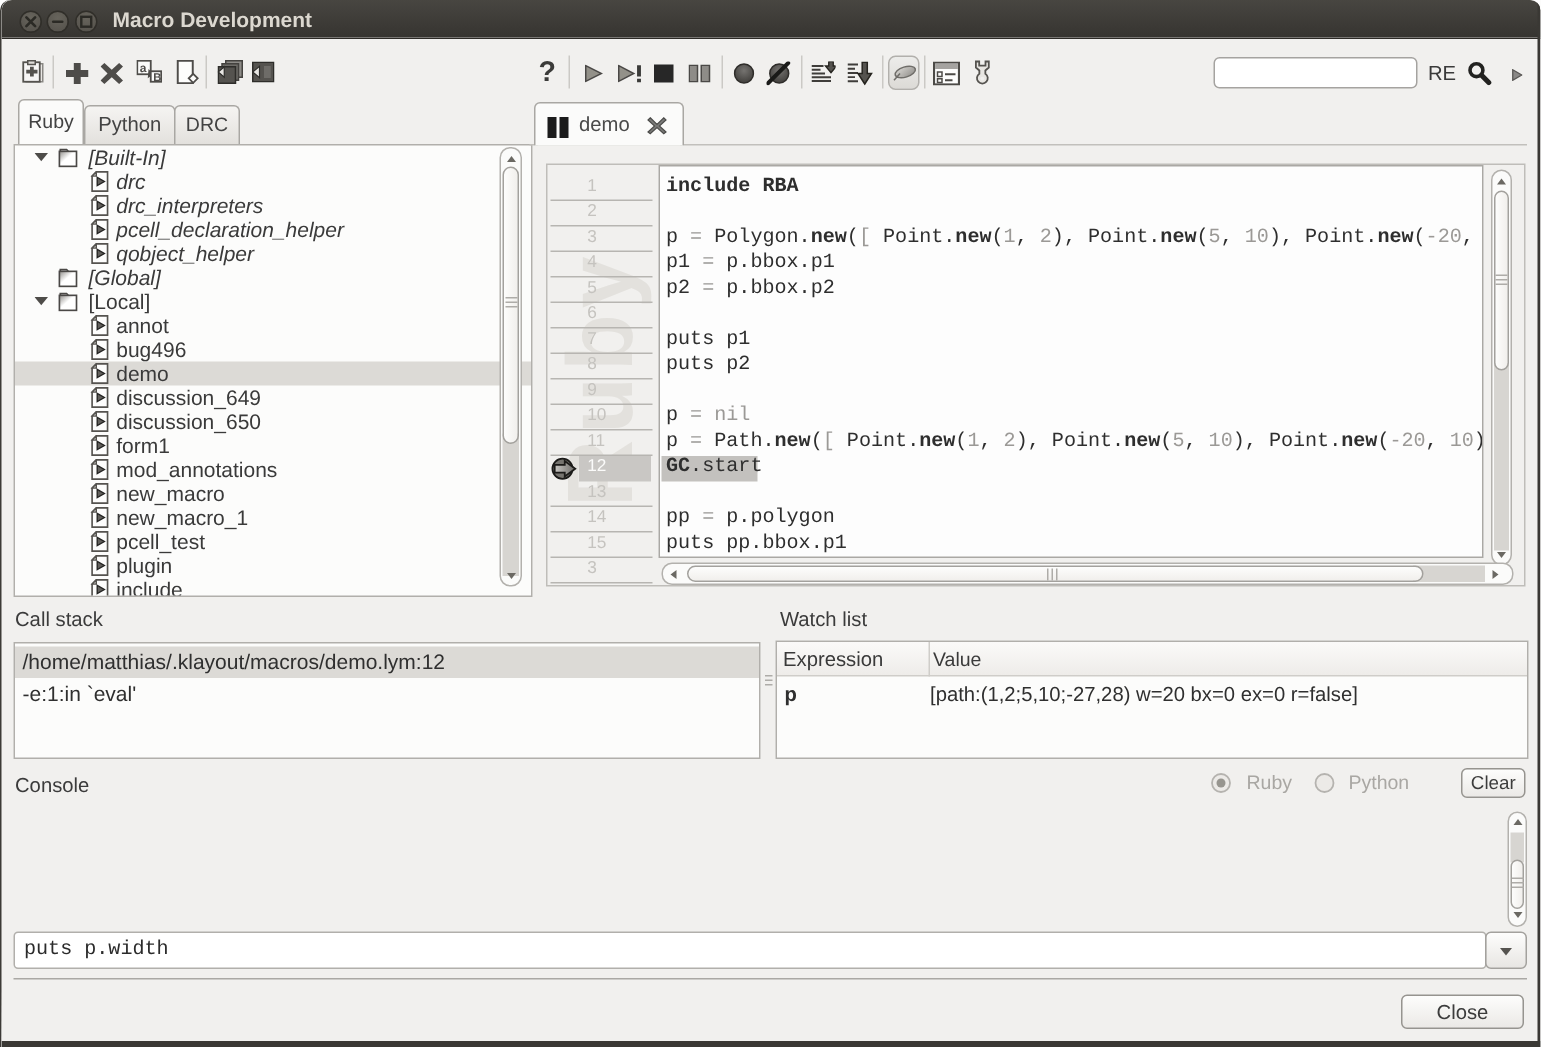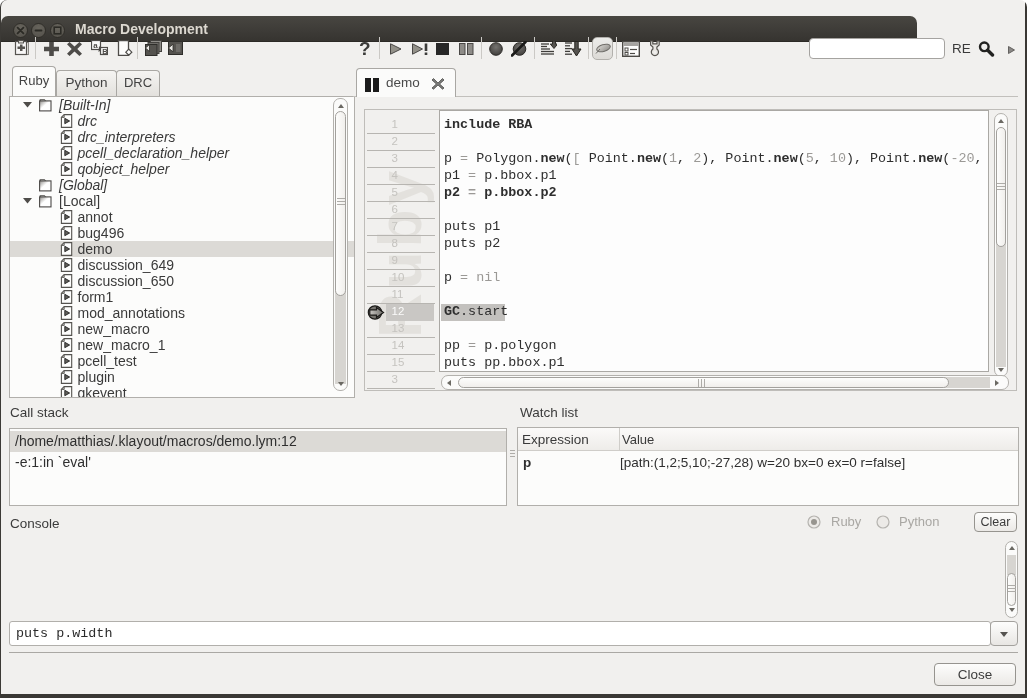--- a/index.html
+++ b/index.html
@@ -1,23 +1,23 @@
 <!DOCTYPE html>
 <html><head>
 <meta charset="utf-8">
 <style>
 * { margin:0; padding:0; box-sizing:border-box; }
 html,body { width:1027px; height:698px; background:#fff; }
 body { font-family:"Liberation Sans", sans-serif; position:relative; overflow:hidden; }
 #win { position:absolute; left:0; top:0; width:1027px; height:698px;
   background:#f1f0ee; border-radius:7px 7px 0 0; overflow:hidden;
   border-left:1px solid #3c3a36; }
-#titlebar { position:absolute; left:0; top:0; width:916px; height:26px;
+#titlebar { position:absolute; left:0; top:0; width:1027px; height:26px;
   background:linear-gradient(#484641, #3d3b37 60%, #363430);
-  border-bottom:1px solid #2c2a26; border-radius:7px 7px 0 0;margin-top:16px; }
+  border-bottom:1px solid #2c2a26; border-radius:7px 7px 0 0; }
 .tbtn { position:absolute; top:7px; width:15px; height:15px; border-radius:50%;
   background:radial-gradient(circle at 50% 30%, #67645c, #53504a);
   border:1px solid #302e29; }
 #title { position:absolute; left:74px; top:5px; color:#dcd8d0; font-size:14px; font-weight:bold; }
 .sep { position:absolute; top:37px; height:22px; width:1px; background:#cbc9c5; }
 .ticon { position:absolute; top:40px; }
 #searchbox { position:absolute; left:808px; top:38px; width:136px; height:21px;
   background:#fff; border:1px solid #a5a3a0; border-radius:4px; }
 #relabel { position:absolute; left:951px; top:41px; font-size:13.5px; color:#3a3a3a; }
 
@@ -334,21 +334,21 @@
     <div class="trow" style="top:272px;">
         <svg class="ic" style="left:48px; top:1px;" width="15" height="14">
           <use href="#mico"></use>
         </svg>
         <span class="lb" style="left:66.5px;">plugin</span>
       </div>
     <div class="trow" style="top:288px;">
         <svg class="ic" style="left:48px; top:1px;" width="15" height="14">
           <use href="#mico"></use>
         </svg>
-        <span class="lb" style="left:66.5px;">qkevent</span>
+        <span class="lb" style="left:66.5px;">include</span>
       </div>
     <div class="sbtrack" style="left:323px; top:1px; width:15px; height:293px;">
       <div class="arr-up" style="left:3.5px; top:5px;"></div>
       <div class="sbgray" style="left:1px; top:190px; width:11px; height:95px;"></div>
       <div class="sbthumb" style="left:1px; top:12px; width:11px; height:185px;"></div>
       <div class="grip-h" style="left:3px; top:99px;"></div>
       <div class="grip-h" style="left:3px; top:102px;"></div>
       <div class="grip-h" style="left:3px; top:105px;"></div>
       <div class="arr-dn" style="left:3.5px; top:283px;"></div>
     </div>
@@ -403,24 +403,25 @@
     <svg style="position:absolute; left:2px; top:194px;" width="20" height="17" viewBox="0 0 20 17">
       <circle cx="8" cy="8.5" r="6.7" fill="#76746f" stroke="#1c1b19" stroke-width="1.2"></circle>
       <path d="M2.8 5.9 H9.5 V3.4 L16.5 8.5 L9.5 13.6 V11.1 H2.8 Z" fill="url(#arrg)" stroke="#1c1b19" stroke-width="1.2"></path>
     </svg>
 
     <div style="position:absolute; left:74px; top:0; width:550px; height:262px; background:#fdfdfd; border:1px solid #aaa8a4; overflow:hidden;">
       <div style="position:absolute; left:0.5px; top:192.5px; width:64px; height:17px; background:#c3c1be;"></div>
       <div class="cl" style="top:5px; font-weight:bold;">include RBA</div>
       <div class="cl" style="top:39px;">p <span class="g">=</span> Polygon.<b>new</b>(<span class="g">[</span> Point.<b>new</b>(<span class="g">1</span>, <span class="g">2</span>), Point.<b>new</b>(<span class="g">5</span>, <span class="g">10</span>), Point.<b>new</b>(<span class="g">-20</span>,</div>
       <div class="cl" style="top:56px;">p1 <span class="g">=</span> p.bbox.p1</div>
-      <div class="cl" style="top:73px;font-weight:bold;">p2 <span class="g">=</span> p.bbox.p2</div>
+      <div class="cl" style="top:73px;">p2 <span class="g">=</span> p.bbox.p2</div>
       <div class="cl" style="top:107px;">puts p1</div>
       <div class="cl" style="top:124px;">puts p2</div>
       <div class="cl" style="top:158px;">p <span class="g">=</span> <span class="g">nil</span></div>
+      <div class="cl" style="top:175px;">p <span class="g">=</span> Path.<b>new</b>(<span class="g">[</span> Point.<b>new</b>(<span class="g">1</span>, <span class="g">2</span>), Point.<b>new</b>(<span class="g">5</span>, <span class="g">10</span>), Point.<b>new</b>(<span class="g">-20</span>, <span class="g">10</span>)</div>
       <div class="cl" style="top:192px;"><b>GC</b>.start</div>
       <div class="cl" style="top:226px;">pp <span class="g">=</span> p.polygon</div>
       <div class="cl" style="top:243px;">puts pp.bbox.p1</div>
     </div>
 
     <div class="sbtrack" style="left:629px; top:3px; width:14px; height:264px;">
       <div class="arr-up" style="left:3px; top:5px;"></div>
       <div class="sbgray" style="left:1px; top:128px; width:10px; height:125px;"></div>
       <div class="sbthumb" style="left:1px; top:13px; width:10px; height:120px;"></div>
       <div class="grip-h" style="left:2px; top:69px;"></div>

